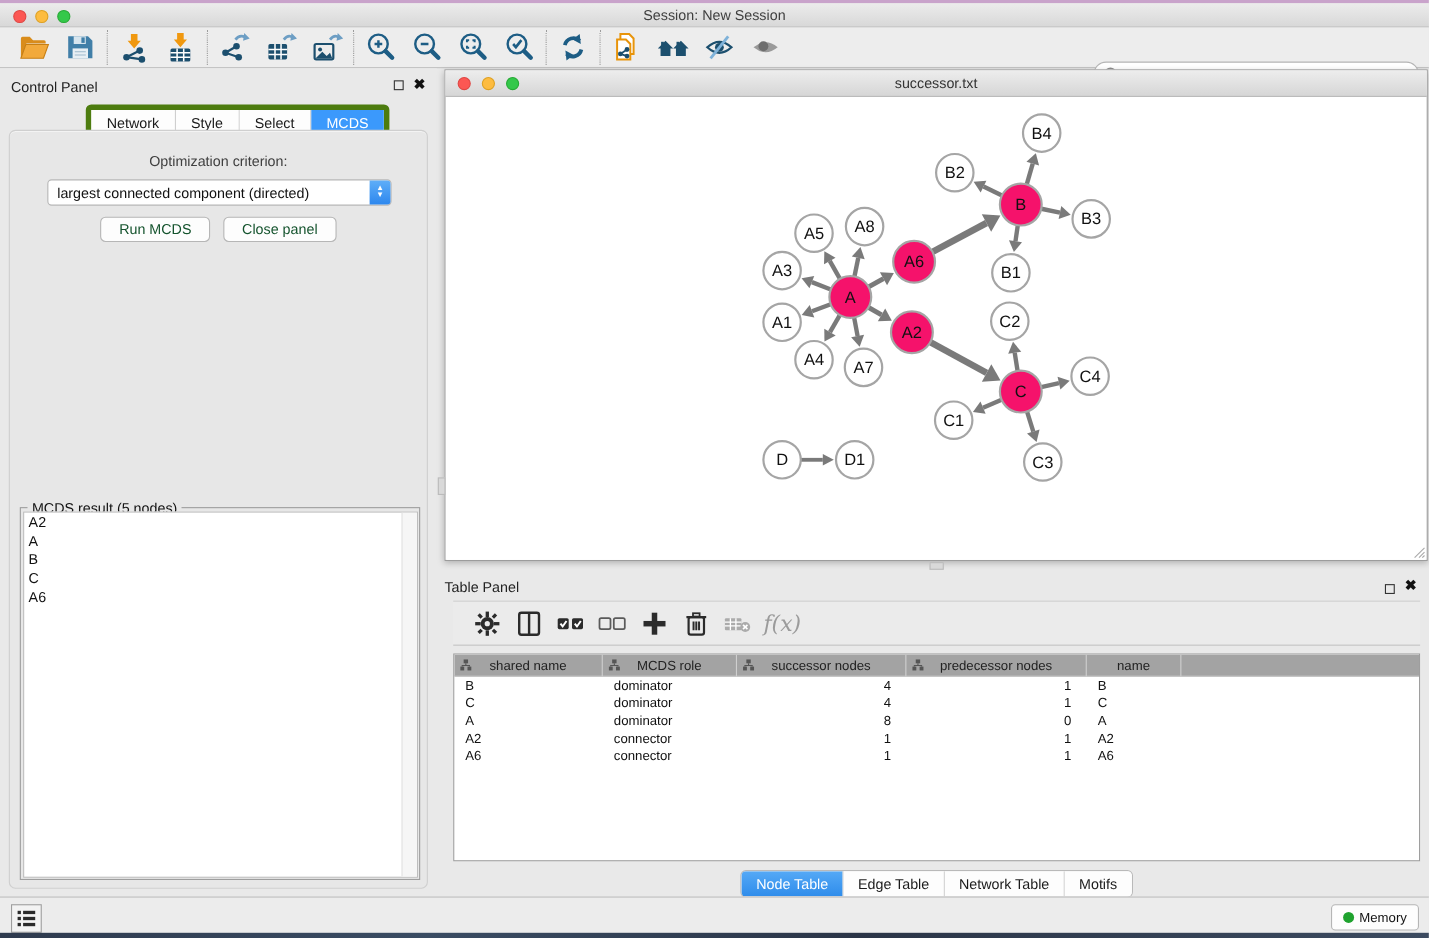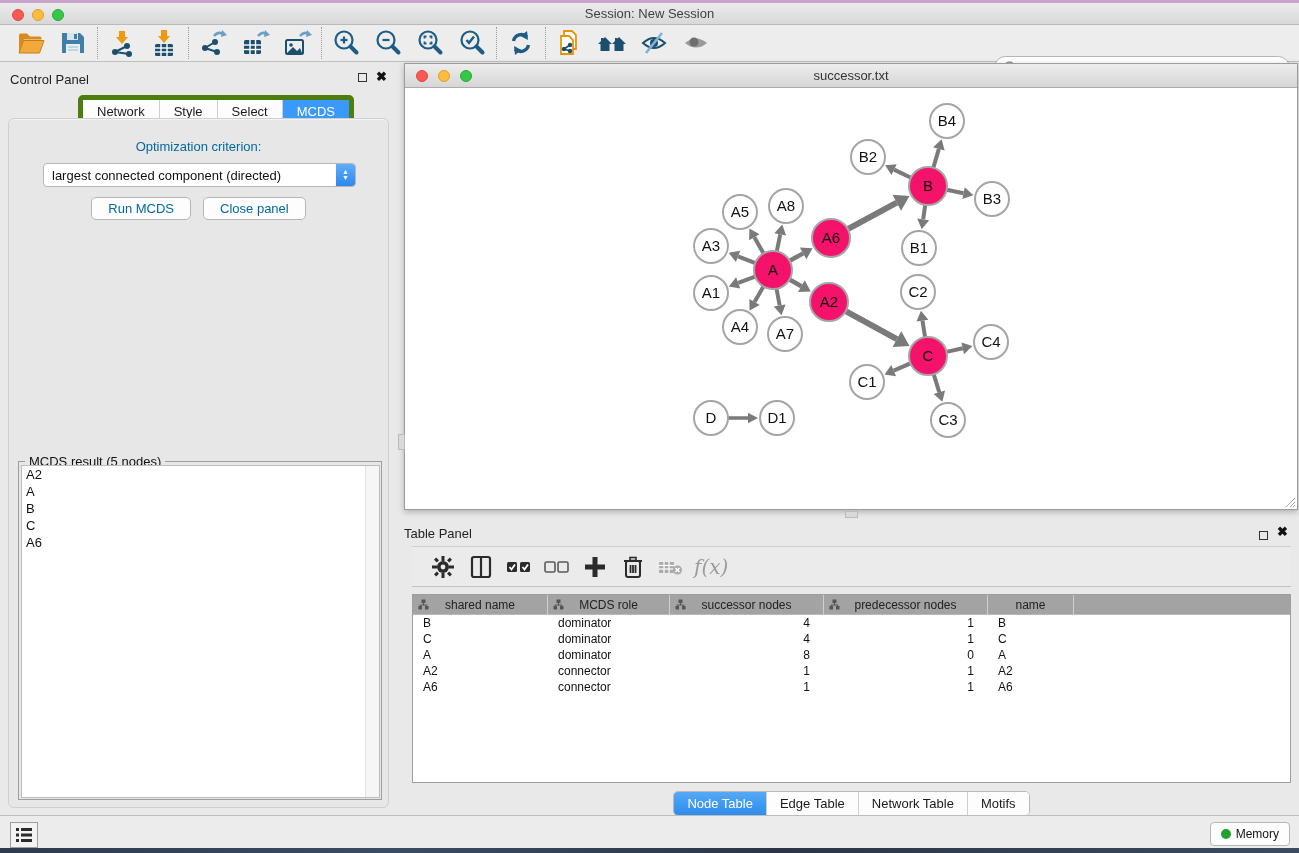--- a/index.html
+++ b/index.html
@@ -32,26 +32,26 @@
   #control-panel { left:0; top:62px; width:397px; height:753px; background:#E9E9E9; }
   #cp-header { position:absolute; left:10px; top:10px; font-size:13px; color:#222; }
   .panel-ctl { position:absolute; top:9px; font-size:12px; color:#222; }
   .float-glyph { display:inline-block; width:9px; height:9px; border:1.5px solid #333; }
   .close-glyph { font-size:13px; font-weight:bold; color:#111; }
   #cp-tabs { position:absolute; left:78px; top:33px; display:flex; border:5px solid #4d7c0f; border-radius:5px; overflow:hidden; background:#fff; }
   .cp-tab { padding:4px 14px; font-size:13px; color:#1A1A1A; background:#FDFDFD; border-right:1px solid #CFCFCF; }
   .cp-tab:last-child { border-right:none; }
   .cp-tab.active { background:#3B99FC; color:#fff; }
   #cp-body { position:absolute; left:8px; top:56px; width:381px; height:690px; background:#E7E7E7; border:1px solid #CFCFCF; border-radius:6px; box-shadow:inset 0 1px 0 #F3F3F3; }
-  #opt-label { position:absolute; left:0; top:20px; width:100%; text-align:center; font-size:13px; color:#0369a1; }
+  #opt-label { position:absolute; left:0; top:20px; width:100%; text-align:center; font-size:13px; color:#404040; }
   #criterion-select { position:absolute; left:34px; top:44px; width:313px; height:24px; background:#fff; border:1px solid #B6B6B6; border-radius:4px; display:flex; align-items:center; }
   #criterion-select .sel-text { flex:1; font-size:13px; padding-left:8px; color:#111; }
   .sel-stepper { width:19px; height:22px; background:linear-gradient(#5FAEF8,#2D87EE); border-radius:0 3px 3px 0; display:flex; flex-direction:column; align-items:center; justify-content:center; color:#fff; font-size:7px; line-height:6px; }
   #cp-buttons { position:absolute; left:0; top:78px; width:100%; display:flex; justify-content:center; gap:12px; }
-  .cp-btn { background:#FDFDFD; border:1px solid #B6B6B6; border-radius:5px; font-size:13px; padding:3px 16px; color:#0369a1; }
+  .cp-btn { background:#FDFDFD; border:1px solid #B6B6B6; border-radius:5px; font-size:13px; padding:3px 16px; color:#14532d; }
   #result-group { position:absolute; left:9px; top:342px; width:364px; height:339px; border:1px solid #9E9E9E; background:#E7E7E7; }
   #result-legend { position:absolute; left:6px; top:-8px; background:#E7E7E7; padding:0 4px; font-size:13px; color:#111; }
   #result-list { position:absolute; left:2px; top:3px; width:359px; height:333px; background:#fff; border:1px solid #BDBDBD; overflow:hidden; }
   #result-scroll { position:absolute; right:0; top:0; width:14px; height:100%; background:#F6F6F6; border-left:1px solid #E2E2E2; }
   .result-item { font-size:13px; color:#111; padding:1px 0 1px 4px; line-height:15px; }
 
   
   #net-window { left:404px; top:63px; width:894px; height:447px; background:#fff; border:1px solid #9C9C9C; box-shadow:0 2px 6px rgba(0,0,0,0.25); }
   #net-titlebar { position:absolute; left:0; top:0; width:100%; height:24px; background:linear-gradient(#EDEDED,#D6D6D6); border-bottom:1px solid #ABABAB; }
   .nt-light { position:absolute; top:6px; width:12px; height:12px; border-radius:50%; }

